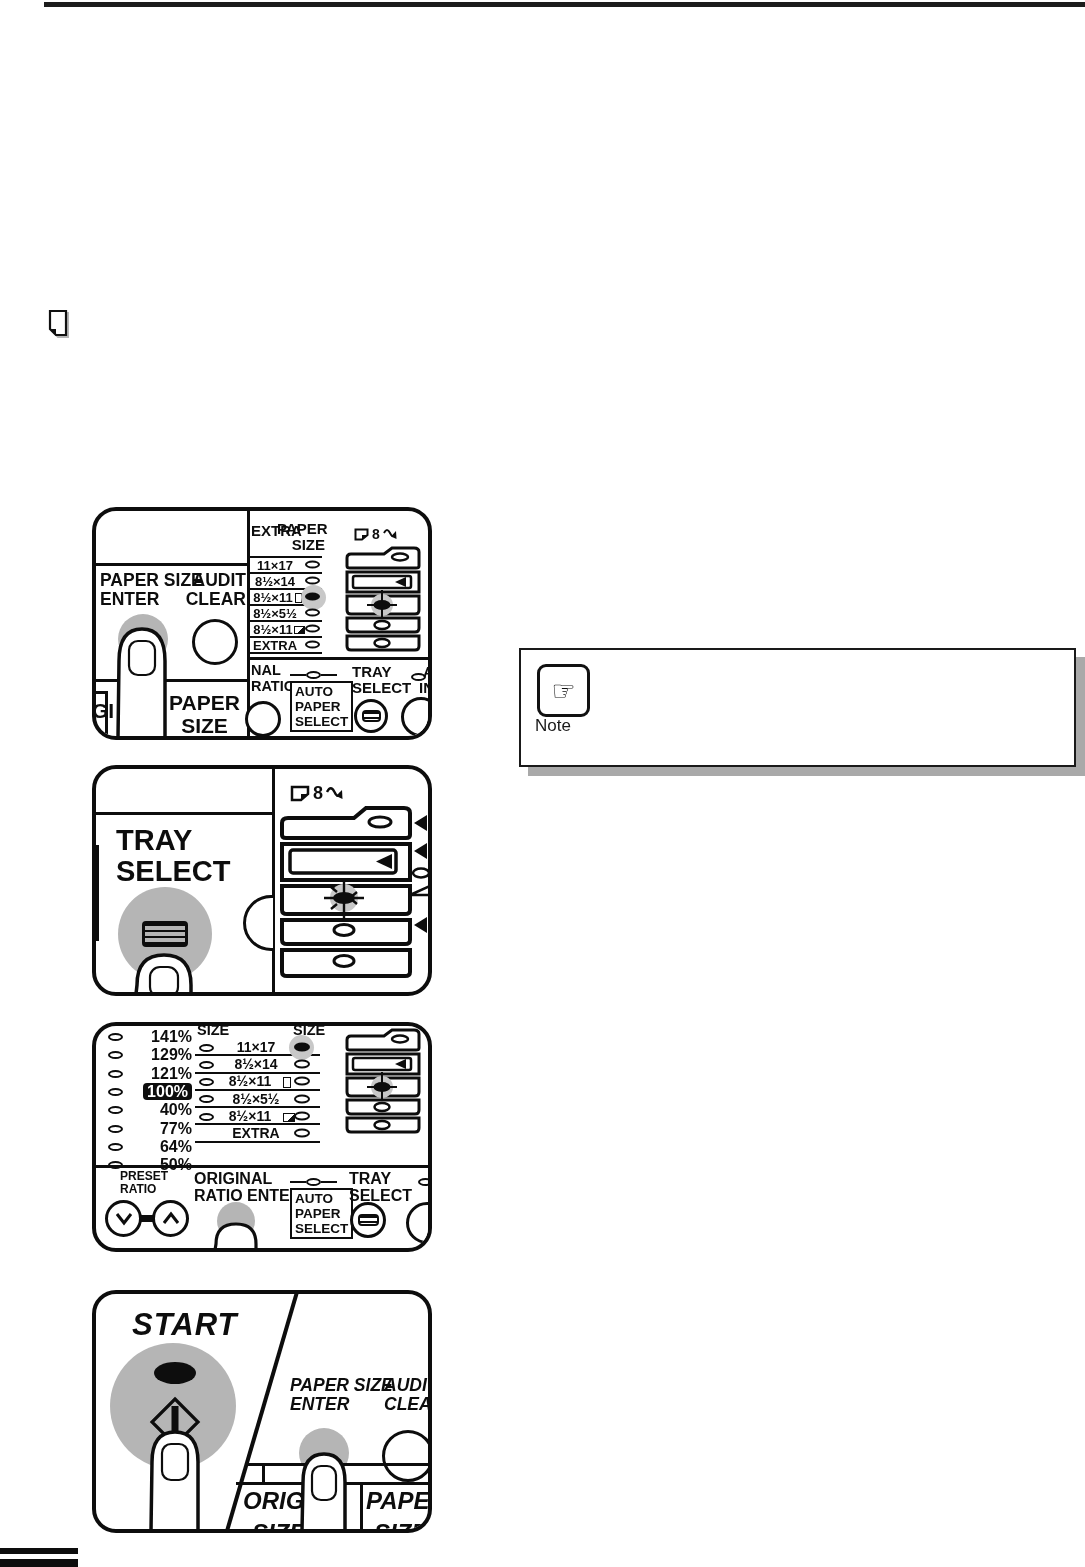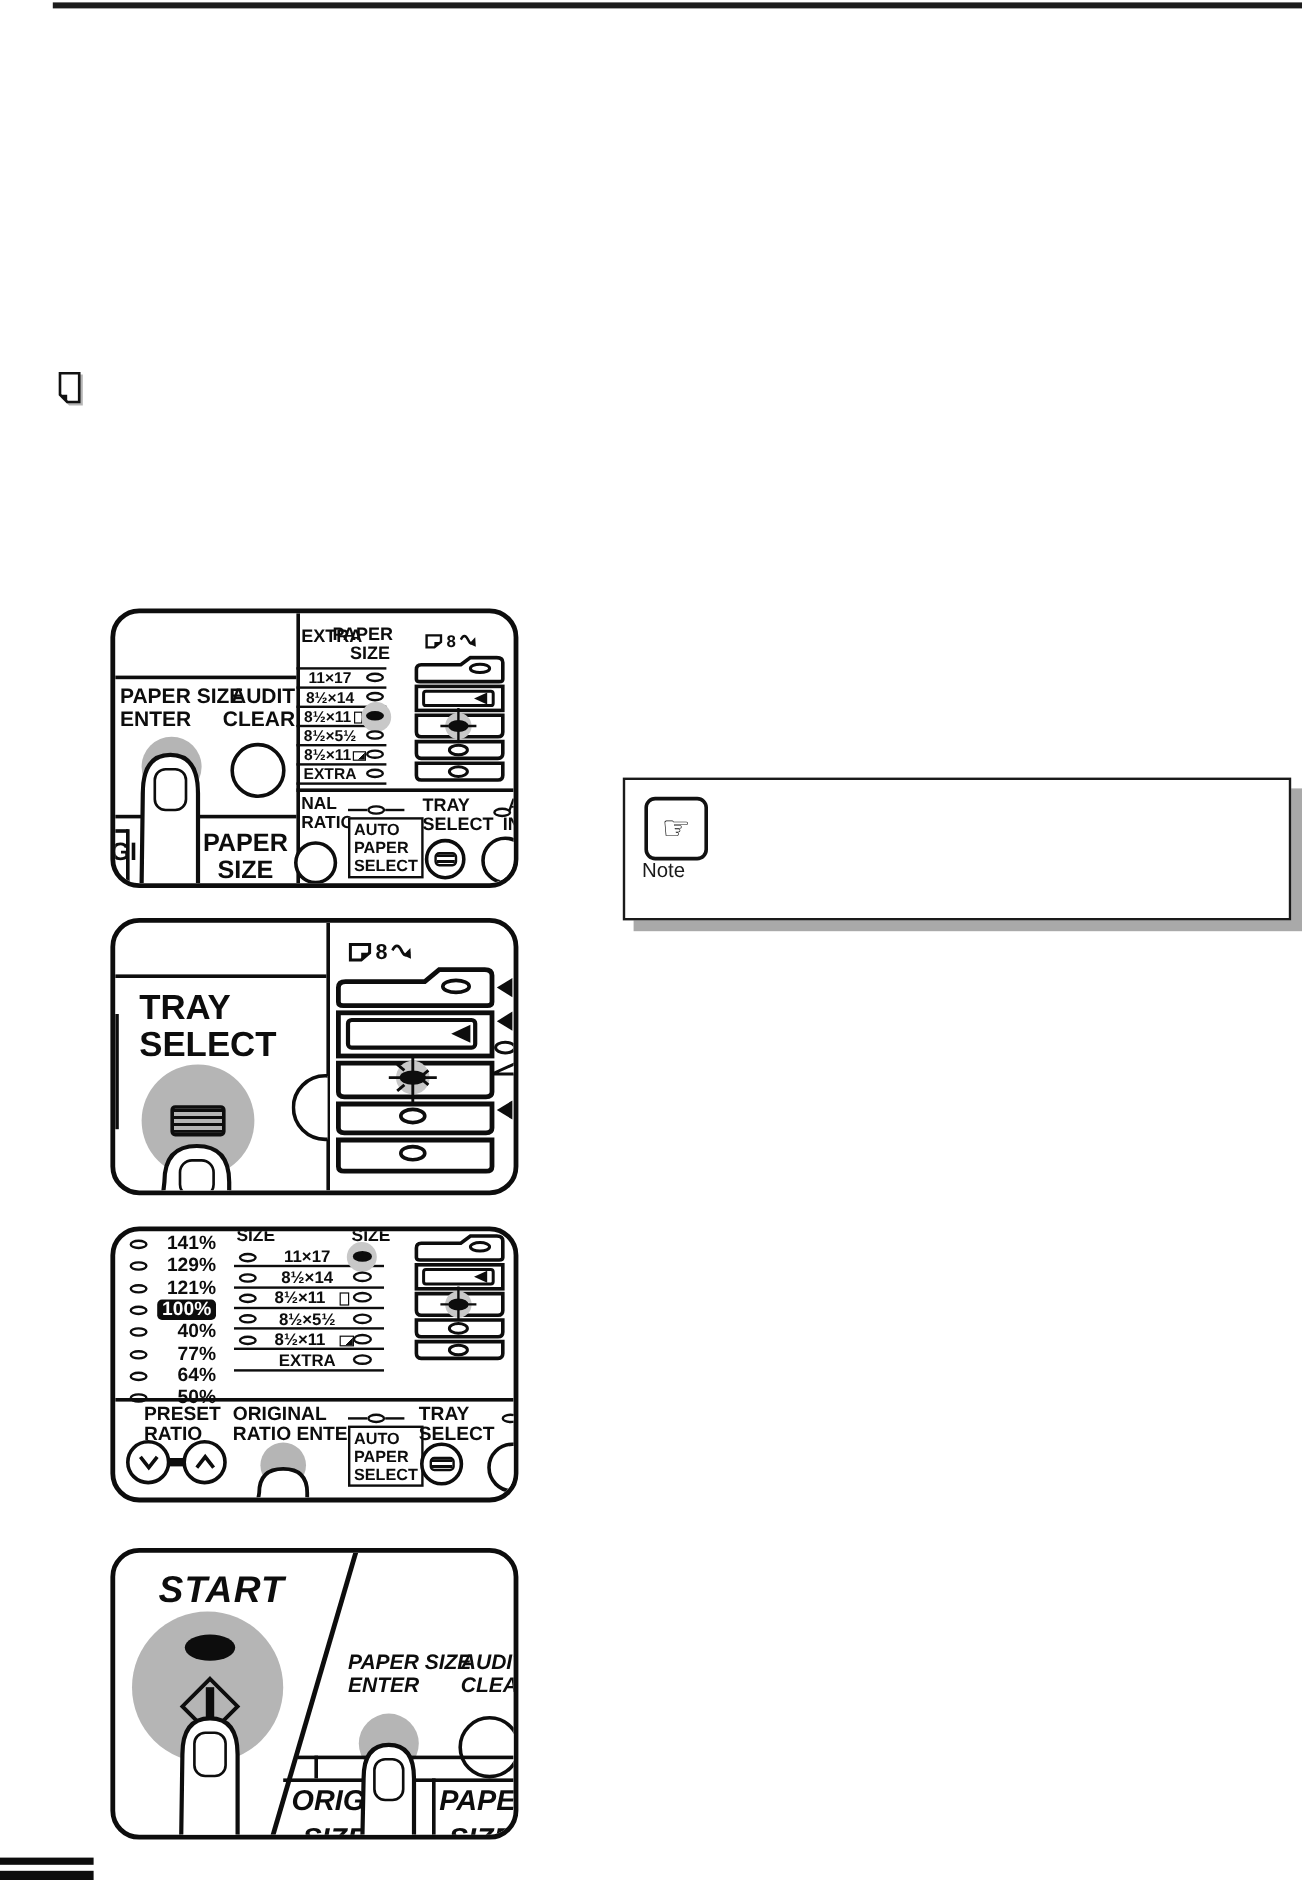--- a/index.html
+++ b/index.html
@@ -18,21 +18,21 @@
   .btn{position:absolute;border-radius:50%;box-sizing:border-box;}
   .btn.gray{background:#b5b5b5;}
   .btn.white{background:#fff;border:3px solid #0d0d0d;}
   .ticon{position:absolute;border:3px solid #0d0d0d;border-radius:4px;box-sizing:border-box;
          background:repeating-linear-gradient(to bottom,#0d0d0d 0 2px,transparent 2px 5px);}
   .overlay{position:absolute;left:0;top:0;pointer-events:none;}
   .srow{position:relative;border-bottom:2.5px solid #0d0d0d;box-sizing:border-box;}
   .srow .rlabel{position:absolute;left:0;top:50%;transform:translateY(-50%);text-align:center;
         font-weight:bold;white-space:nowrap;}
   .srow .ledwrap{position:absolute;top:50%;transform:translateY(-50%);height:9px;line-height:0;}
-  .prow{display:flex;align-items:center;gap:5px;}
+  .prow{display:flex;align-items:center;gap:17px;}
   .prow .plabel{font-weight:bold;font-size:16px;width:52px;text-align:right;}
   .plabel .sel{background:#0d0d0d;color:#fff;border-radius:4px;padding:0 4px;}
   .misfeed{position:absolute;display:flex;align-items:center;gap:3px;font-weight:bold;}
   .autobox{position:absolute;border:2.5px solid #0d0d0d;font-weight:bold;white-space:pre;
            line-height:1.12;padding:1px 3px;background:#fff;}
   .pageicon{display:inline-block;}
 </style>
 </head>
 <body>
 
@@ -294,21 +294,21 @@
         <path d="M38,46 V83 M23,61 H30 M46,61 H53" stroke-width="2" fill="none"></path>
         <ellipse cx="38" cy="61" rx="8.5" ry="5" fill="#0d0d0d" stroke="none"></ellipse>
         <path d="M3,74 H75 V84 Q75,88 71,88 H7 Q3,88 3,84 Z" stroke-width="3"></path>
         <ellipse cx="38" cy="81" rx="7.5" ry="4" stroke-width="2.5"></ellipse>
         <path d="M3,92 H75 V102 Q75,106 71,106 H7 Q3,106 3,102 Z" stroke-width="3"></path>
         <ellipse cx="38" cy="99" rx="7.5" ry="4" stroke-width="2.5"></ellipse>
       </g>
     </svg>
 
     <div class="hline" style="left:0;top:139px;width:332px;height:3px;"></div>
-    <div class="lbl" style="left:24px;top:144px;font-size:16px;">PRESET
+    <div class="lbl" style="left:24px;top:144px;font-size:12px;">PRESET
 RATIO</div>
     <div class="btn white" style="left:9px;top:174px;width:37px;height:37px;"></div>
     <svg class="abs" style="left:16px;top:180px;" width="24" height="24">
         <polyline points="5,8 12,17 19,8" fill="none" stroke="#0d0d0d" stroke-width="3"></polyline>
       </svg>
     <div class="hline" style="left:44px;top:189px;width:14px;height:7px;"></div>
     <div class="btn white" style="left:56px;top:174px;width:37px;height:37px;"></div>
     <svg class="abs" style="left:63px;top:180px;" width="24" height="24">
         <polyline points="5,17 12,8 19,17" fill="none" stroke="#0d0d0d" stroke-width="3"></polyline>
       </svg>

